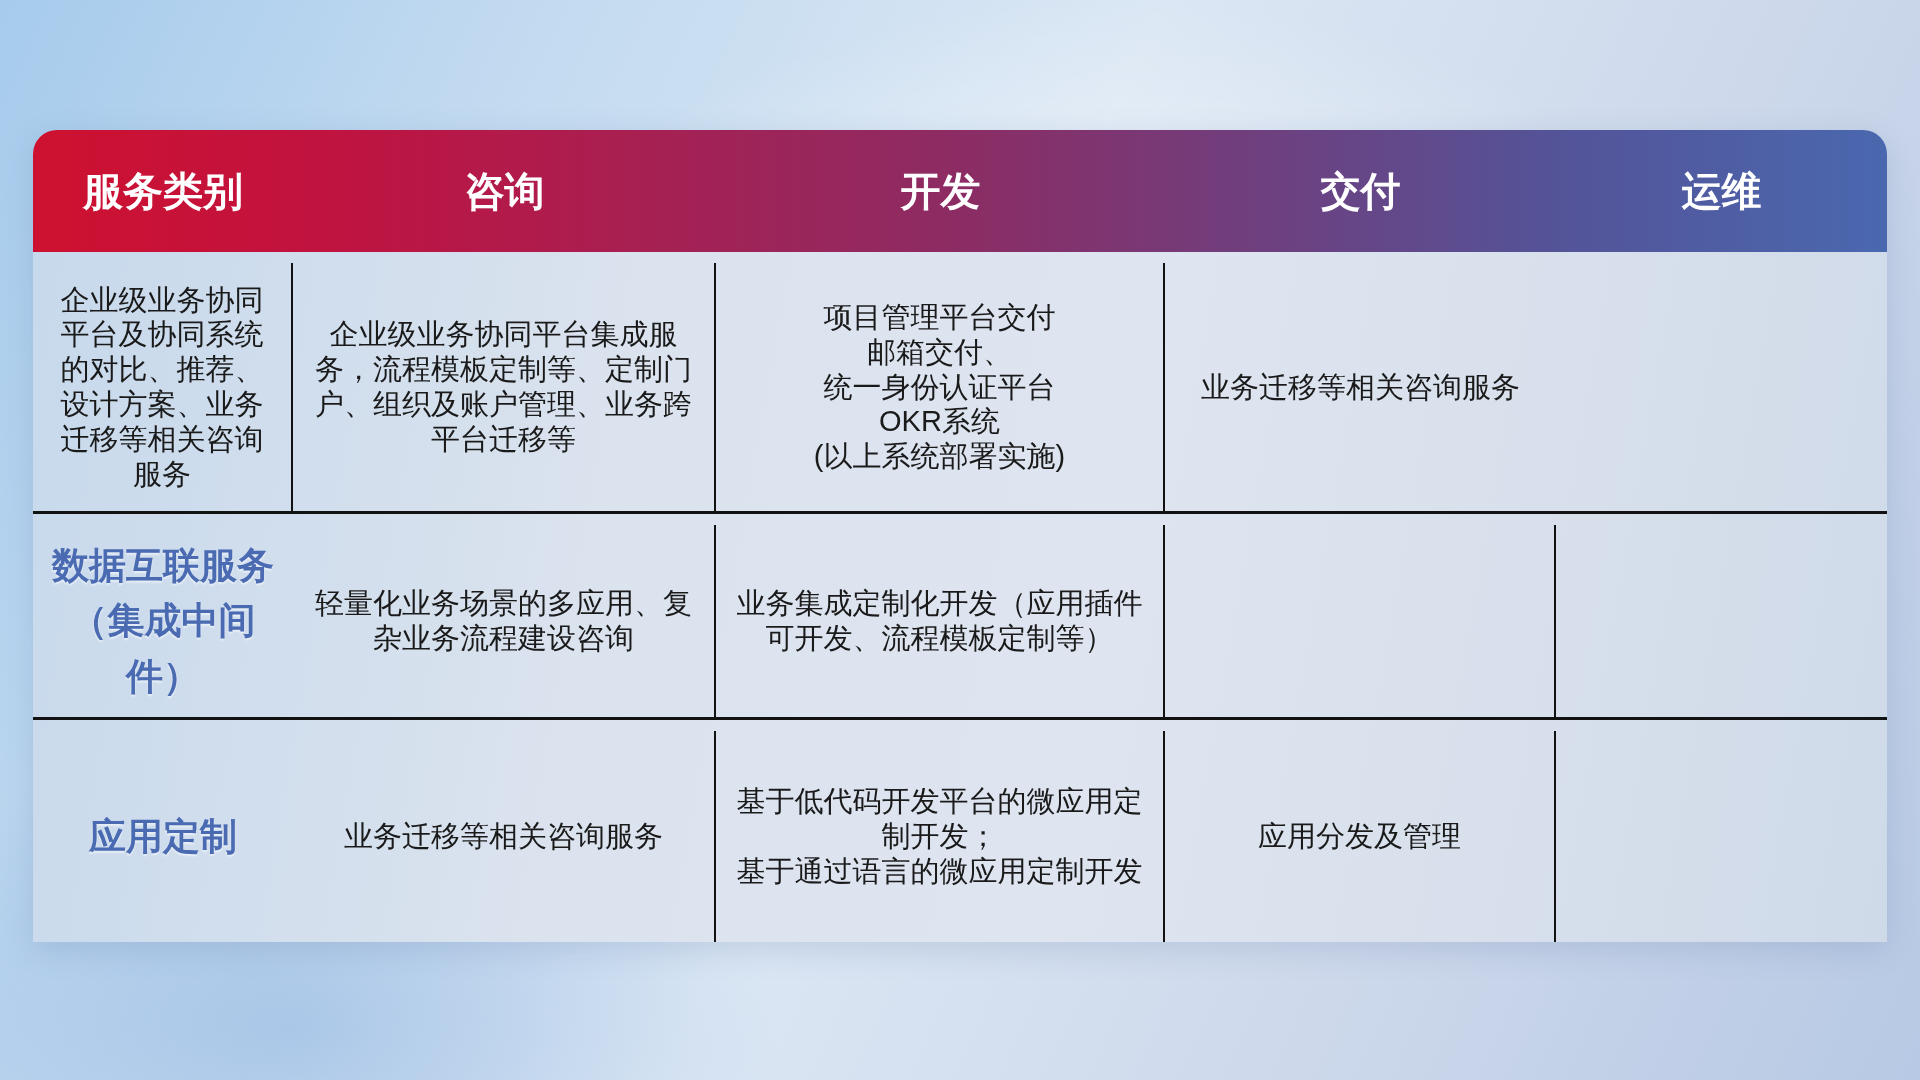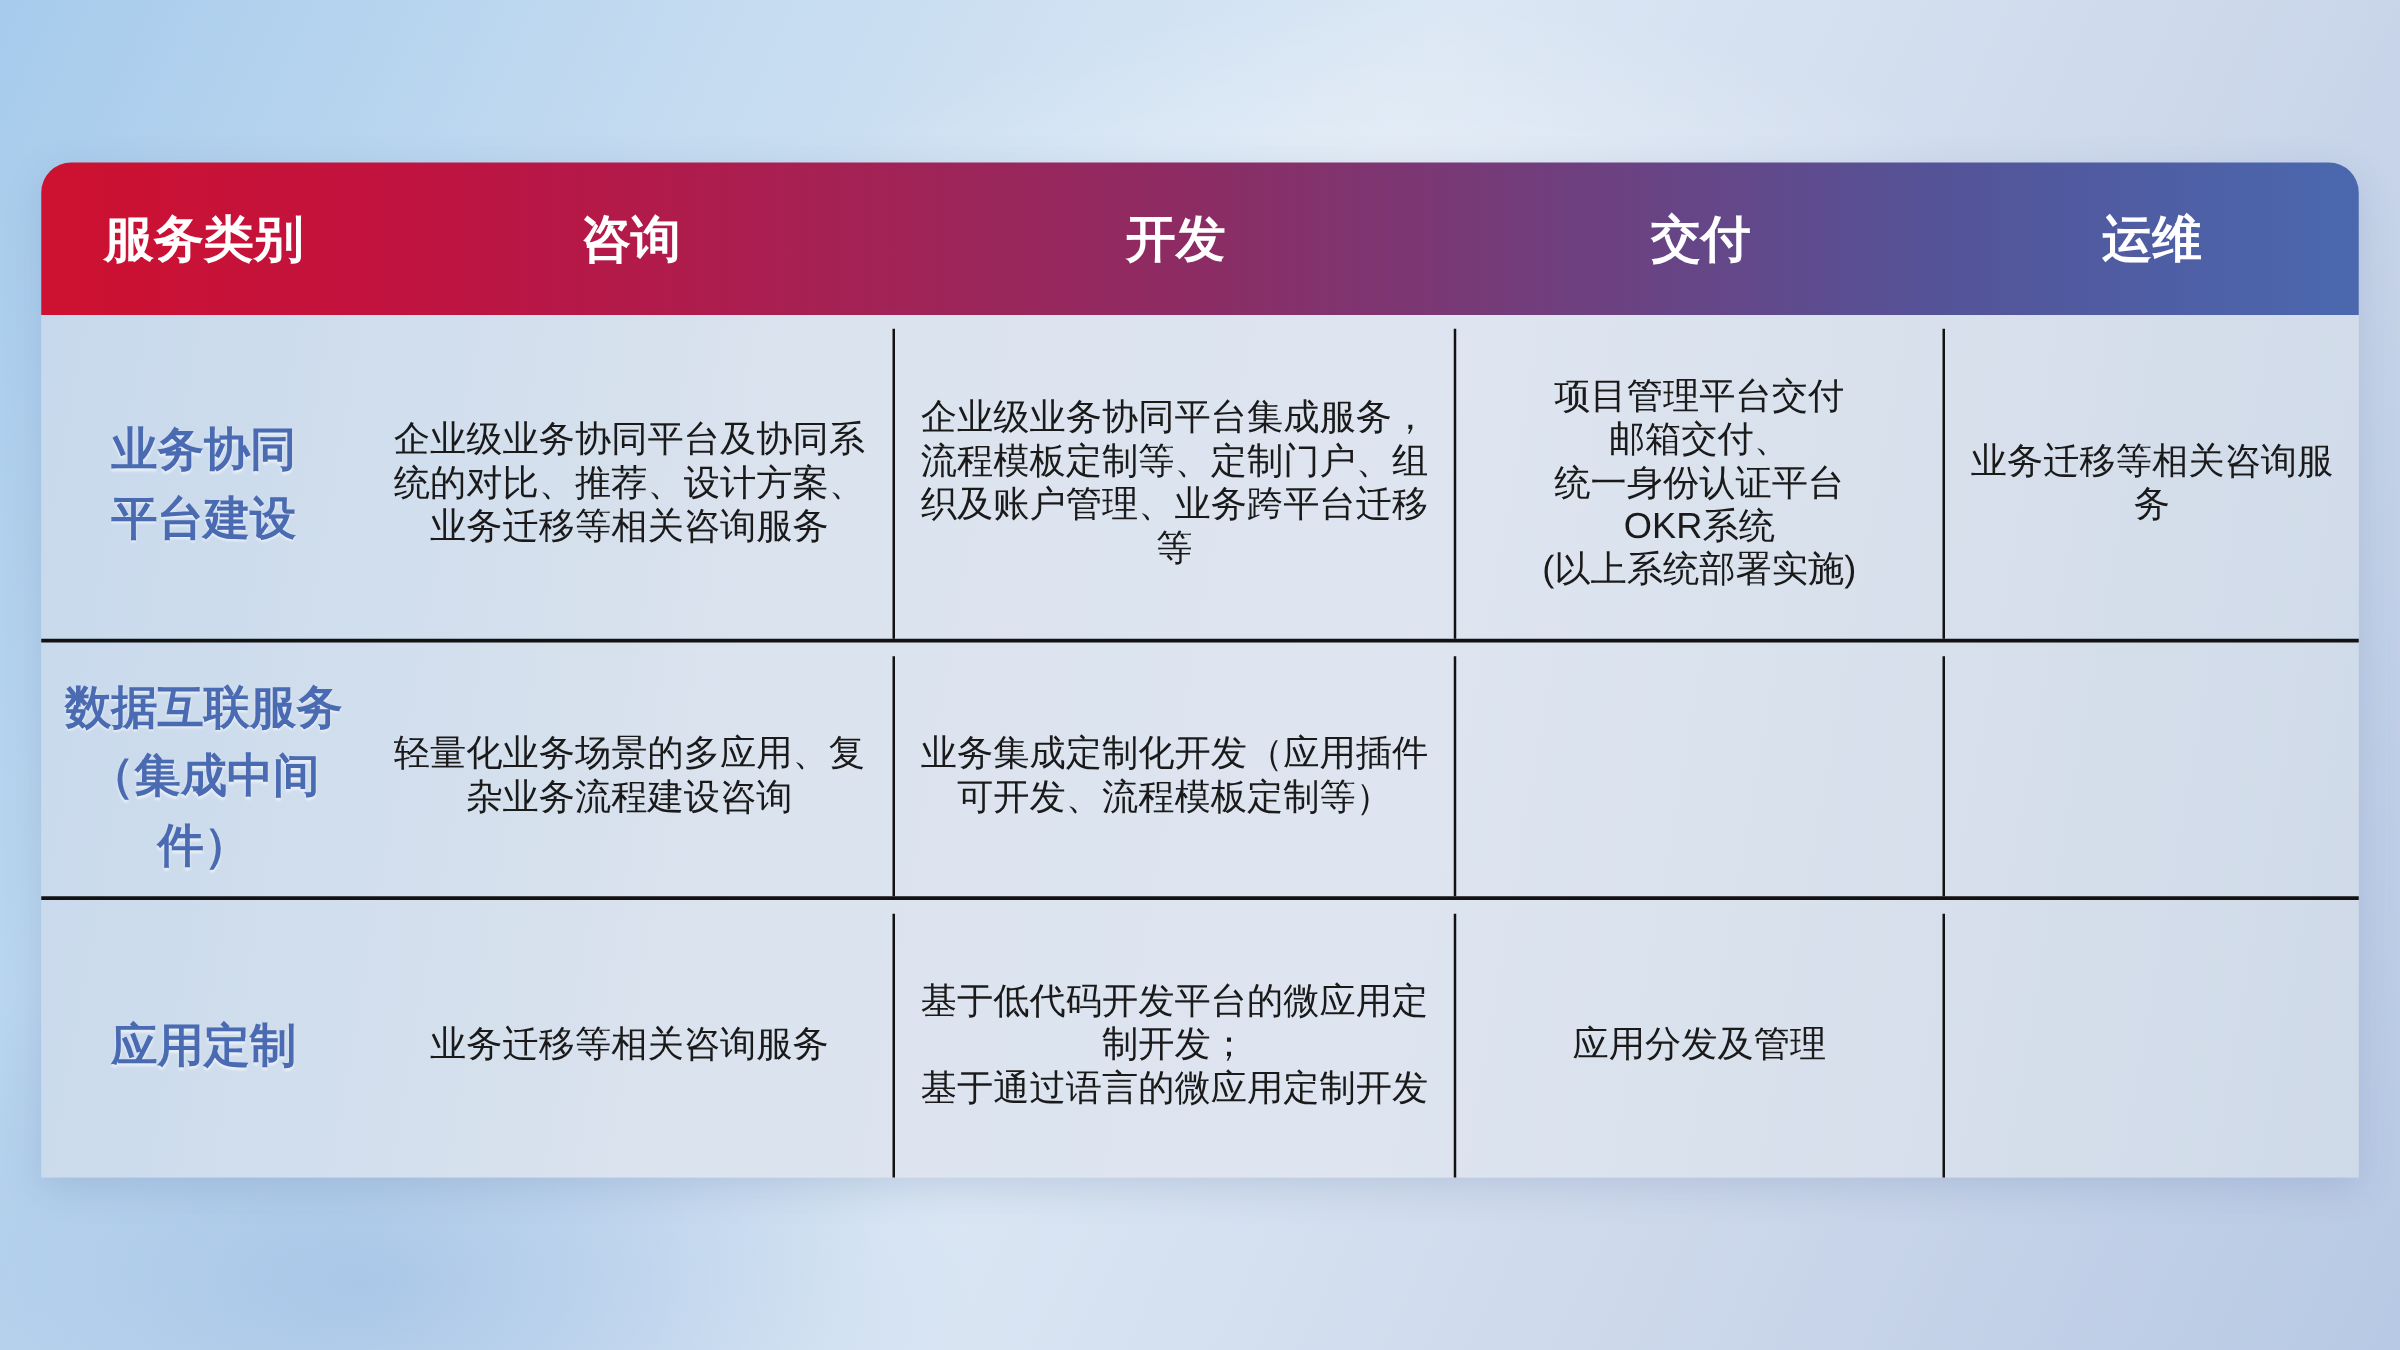--- a/index.html
+++ b/index.html
@@ -63,22 +63,20 @@
       <div class="th">服务类别</div>
       <div class="th">咨询</div>
       <div class="th">开发</div>
       <div class="th">交付</div>
       <div class="th">运维</div>
     </div>
 
     <div class="tbody">
 
       <div class="grid-row tr r1">
-        <div class="td cat">业务协同
-平台建设</div>
         <div class="td vline">企业级业务协同平台及协同系统的对比、推荐、设计方案、业务迁移等相关咨询服务</div>
         <div class="td vline">企业级业务协同平台集成服务，流程模板定制等、定制门户、组织及账户管理、业务跨平台迁移等</div>
         <div class="td vline">项目管理平台交付
 邮箱交付、
 统一身份认证平台
 OKR系统
 (以上系统部署实施)</div>
         <div class="td">业务迁移等相关咨询服务</div>
       </div>
 

